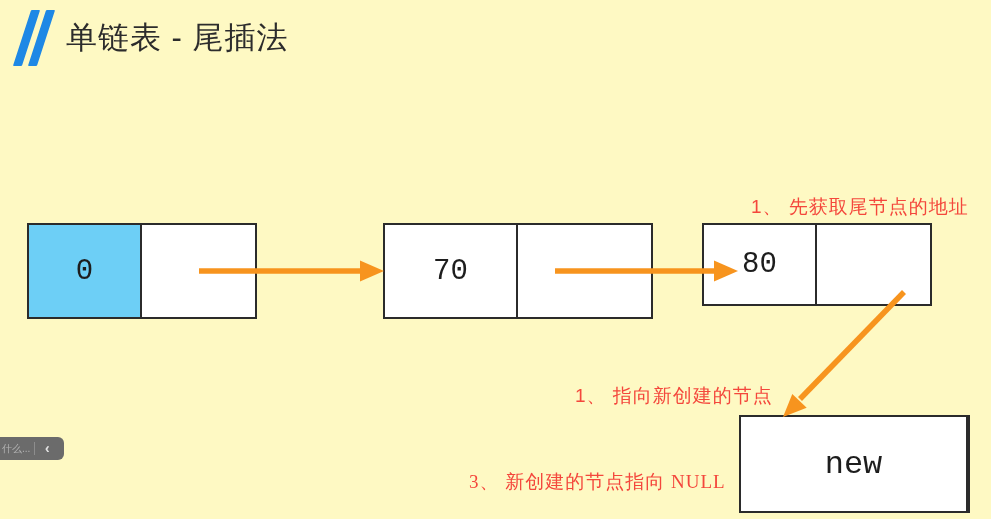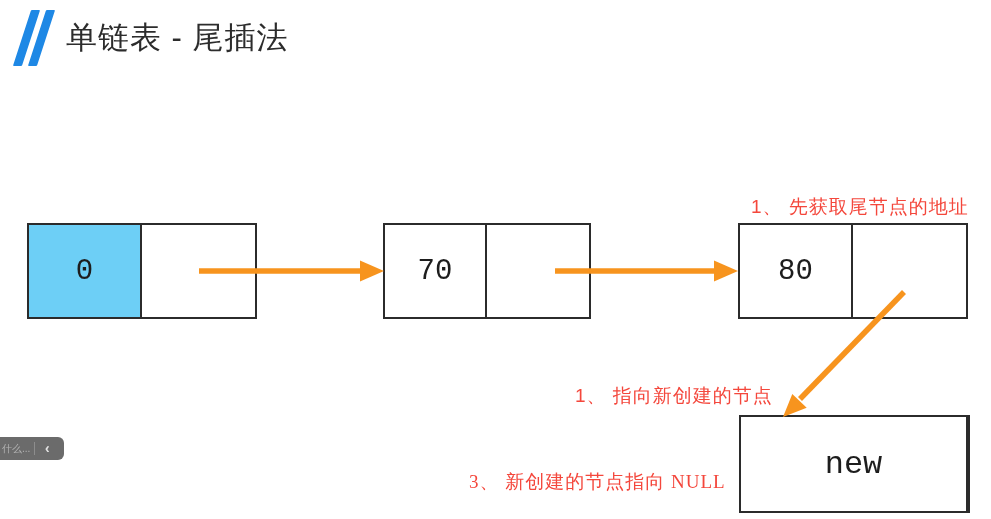--- a/index.html
+++ b/index.html
@@ -4,21 +4,21 @@
 <style>
   :root{
     --accent-blue:#1E88E5;
     --highlight-blue:#6DCFF6;
     --arrow-orange:#F7941E;
     --annotation-red:#F4473C;
     --node-border:#2B2B2B;
   }
   html,body{margin:0;padding:0;background:#e9e9e9;}
   .stage{
-    position:relative;width:991px;height:519px;background:#ffffff;
+    position:relative;width:991px;height:519px;background:#fef9c3;
     overflow:hidden;font-family:"Liberation Sans",sans-serif;
   }
   
   .hdr{position:absolute;left:22px;top:10px;display:flex;align-items:center;}
   .slashes{display:flex;margin-right:14px;}
   .slash{
     width:9px;height:56px;background:var(--accent-blue);
     transform:skewX(-18deg);margin-right:6px;border-radius:1px;
   }
   .title{
@@ -31,22 +31,22 @@
     border:2px solid var(--node-border);background:#fff;
   }
   .cell{
     flex:1 1 50%;display:flex;align-items:center;justify-content:center;
     font-family:"Liberation Mono","DejaVu Sans Mono",monospace;
     font-size:29px;color:#1d1d1d;box-sizing:border-box;
   }
   .cell.data{border-right:2px solid var(--node-border);}
   .cell.highlight{background:var(--highlight-blue);}
   .node-head {left:27px; top:223px;width:230px;height:96px;}
-  .node-70   {left:383px;top:223px;width:208px;height:96px;}
-  .node-80   {left:738px;top:223px;width:230px;height:96px;}
+  .node-70   {left:383px;top:223px;width:270px;height:96px;}
+  .node-80   {left:702px;top:223px;width:230px;height:83px;}
   .node-new  {left:739px;top:415px;width:231px;height:98px;justify-content:flex-end;}
   .node-new .cell{font-size:32px;}
   
   .note{
     position:absolute;color:var(--annotation-red);font-size:19px;
     letter-spacing:1px;white-space:nowrap;margin-top:33px;
   }
   .note1{left:751px;top:161px;}
   .note2{left:575px;top:350px;}
   .note3{left:469px;top:436px;font-family:Liberation Serif, serif;}

